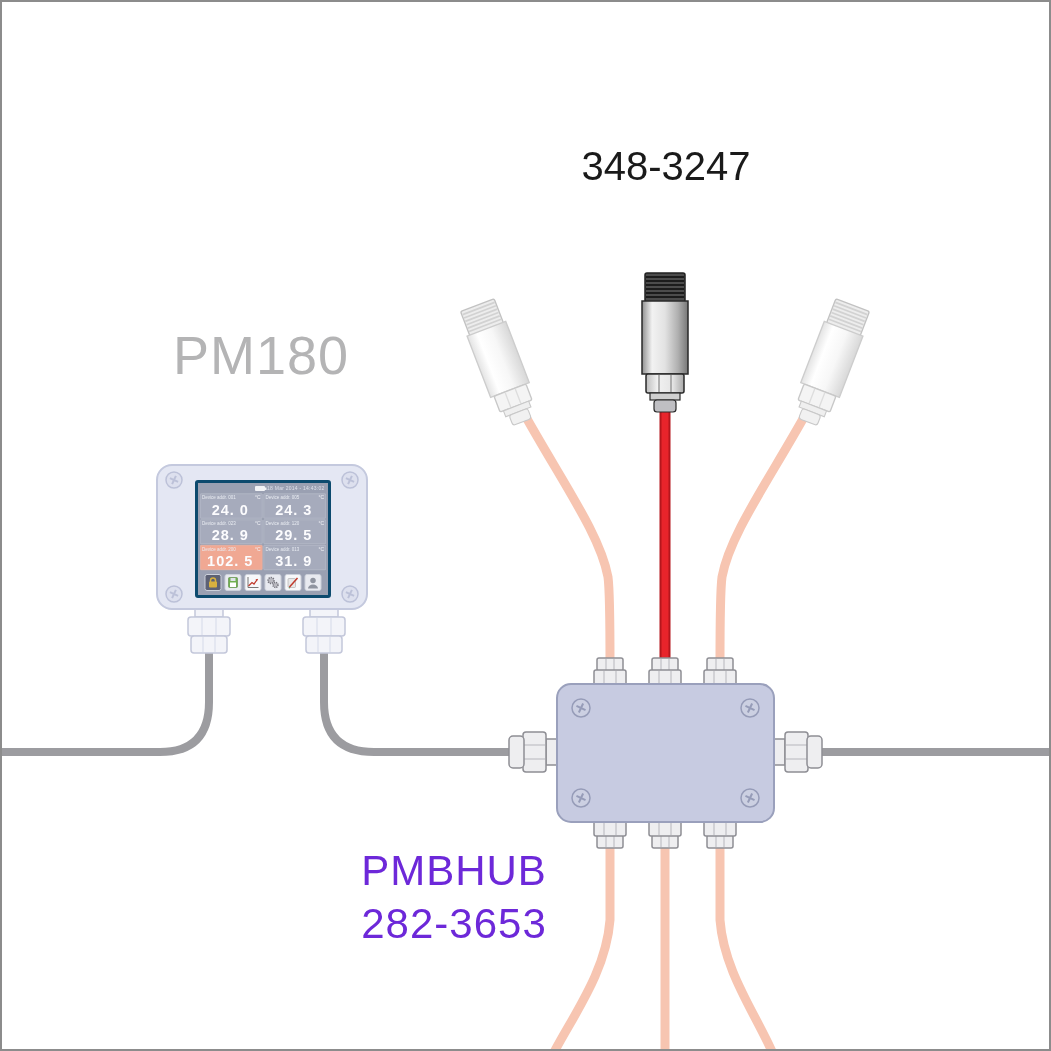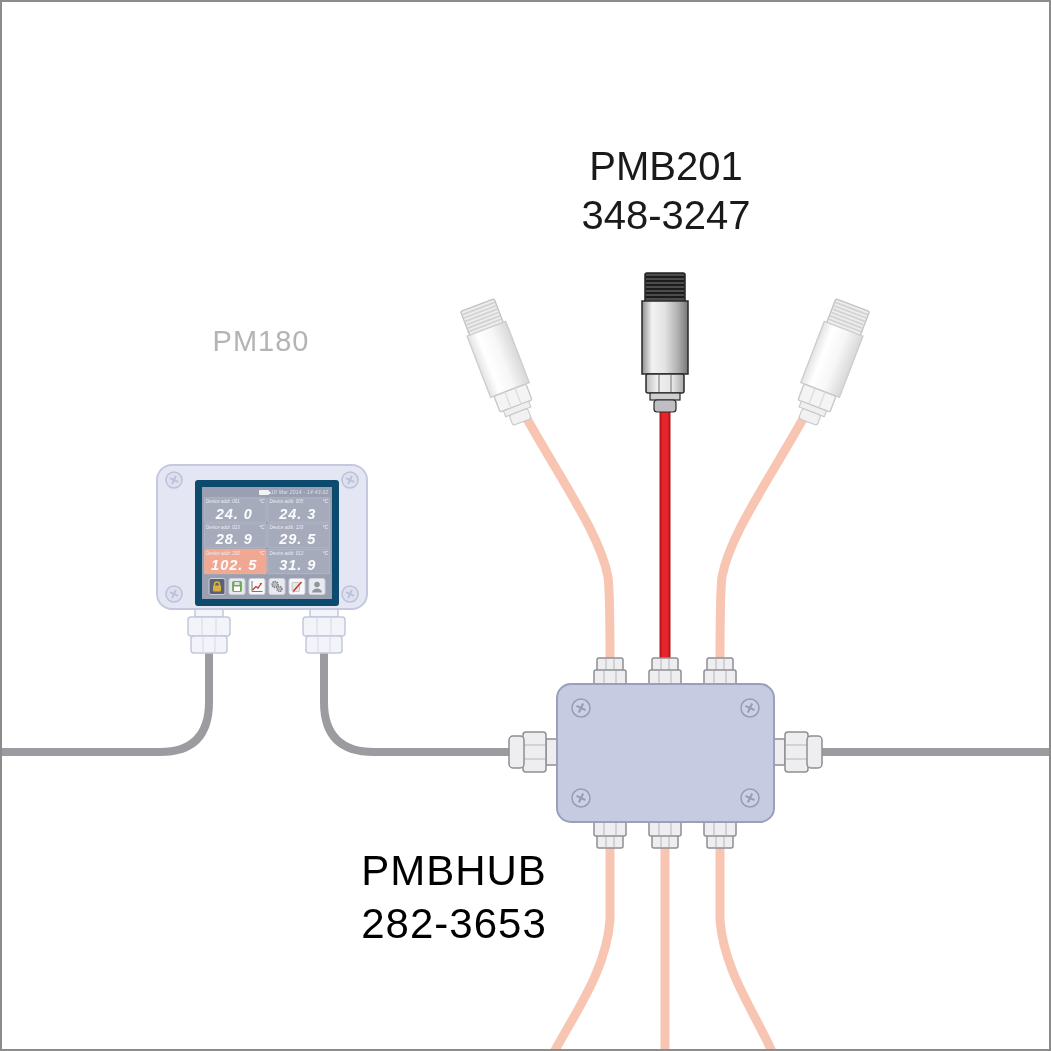--- a/index.html
+++ b/index.html
@@ -7,22 +7,22 @@
     position:relative;width:1051px;height:1051px;box-sizing:border-box;
     background:#fff;border:2px solid #8c8c8c;overflow:hidden;
     font-family:"Liberation Sans",sans-serif;
   }
   .diagram-svg{position:absolute;left:0;top:0;width:1051px;height:1051px;}
 
   
   .product-label{position:absolute;transform:translateX(-50%);text-align:center;white-space:nowrap;}
   .product-label span{display:block;}
   .label-sensor{left:664px;top:140px;color:#1a1a1a;font-size:40px;line-height:49px;}
-  .label-pm180{left:259px;top:313px;color:#b4b4b5;font-size:29px;line-height:53px;letter-spacing:1px;}
-  .label-hub{left:452px;top:842px;color:#000000;font-size:42px;line-height:53px;letter-spacing:1px;}
+  .label-pm180{left:259px;top:327px;color:#b4b4b5;font-size:54px;line-height:53px;letter-spacing:1px;}
+  .label-hub{left:452px;top:842px;color:#6d28d9;font-size:42px;line-height:53px;letter-spacing:1px;}
 
   
   .sensor-dark .thread{fill:#4c4c4c;stroke:#202020;stroke-width:1.5;}
   .sensor-dark .thread-line{stroke:#1c1c1c;stroke-width:2;}
   .sensor-dark .sbody{fill:url(#gradBodyDark);stroke:#2a2a2a;stroke-width:1.5;}
   .sensor-dark .nut{fill:url(#gradNut);stroke:#2a2a2a;stroke-width:1.5;}
   .sensor-dark .nut-line{stroke:#9a9a9a;stroke-width:1.5;}
   .sensor-dark .washer{fill:#cfcfcf;stroke:#2a2a2a;stroke-width:1.2;}
   .sensor-dark .sgland{fill:#bfbfc3;stroke:#2a2a2a;stroke-width:1.2;}
   .sensor-light .thread{fill:#ededed;stroke:#c2c2c2;stroke-width:1.5;}
@@ -34,21 +34,21 @@
   .sensor-light .sgland{fill:#f1f1f1;stroke:#c8c8c8;stroke-width:1.2;}
 
   .gland-fill{fill:#eeeef0;stroke:#8e8e94;stroke-width:1.5;}
   .gland-line{stroke:#c9c9cd;stroke-width:1.5;}
   .gland-pm-fill{fill:#f3f4f9;stroke:#c3c7da;stroke-width:1.5;}
   .gland-pm-line{stroke:#dfe2ee;stroke-width:1.5;}
 
   
   .screen{
     position:absolute;left:193px;top:478px;width:130px;height:112px;
-    background:#9aa0b2;border:7px solid #0c4a6e;border-radius:3px;overflow:hidden;font-style:italic;
+    background:#9aa0b2;border:3px solid #0c4a6e;border-radius:3px;overflow:hidden;
   }
   .screen-inner{
     width:260px;height:224px;transform:scale(.5);transform-origin:0 0;
     box-sizing:border-box;padding:3px 4px;display:flex;flex-direction:column;
   }
   .status-bar{position:relative;height:16px;flex:none;}
   .battery{position:absolute;left:110px;top:3px;width:20px;height:10px;background:#f2f3f6;border-radius:2px;}
   .battery:after{content:"";position:absolute;right:-3px;top:2.5px;width:3px;height:5px;background:#f2f3f6;}
   .status-date{position:absolute;right:3px;top:2px;font-size:10px;color:#dde0ea;letter-spacing:.5px;}
   .cell-grid{flex:1;display:grid;grid-template-columns:1fr 1fr;grid-auto-rows:1fr;gap:2px;margin:2px 0 3px 0;}
@@ -274,21 +274,20 @@
           <svg width="30" height="30" viewBox="0 0 30 30">
             <circle cx="15" cy="11" r="5.5" fill="#8f949f"></circle>
             <path d="M5,27 a10,8 0 0 1 20,0 z" fill="#8f949f"></path>
           </svg>
         </div>
       </div>
     </div>
   </div>
 
   <div class="product-label label-sensor">
-    <span>PMB201</span>
     <span>348-3247</span>
   </div>
   <div class="product-label label-pm180">
     <span>PM180</span>
   </div>
   <div class="product-label label-hub">
     <span>PMBHUB</span>
     <span>282-3653</span>
   </div>
 

